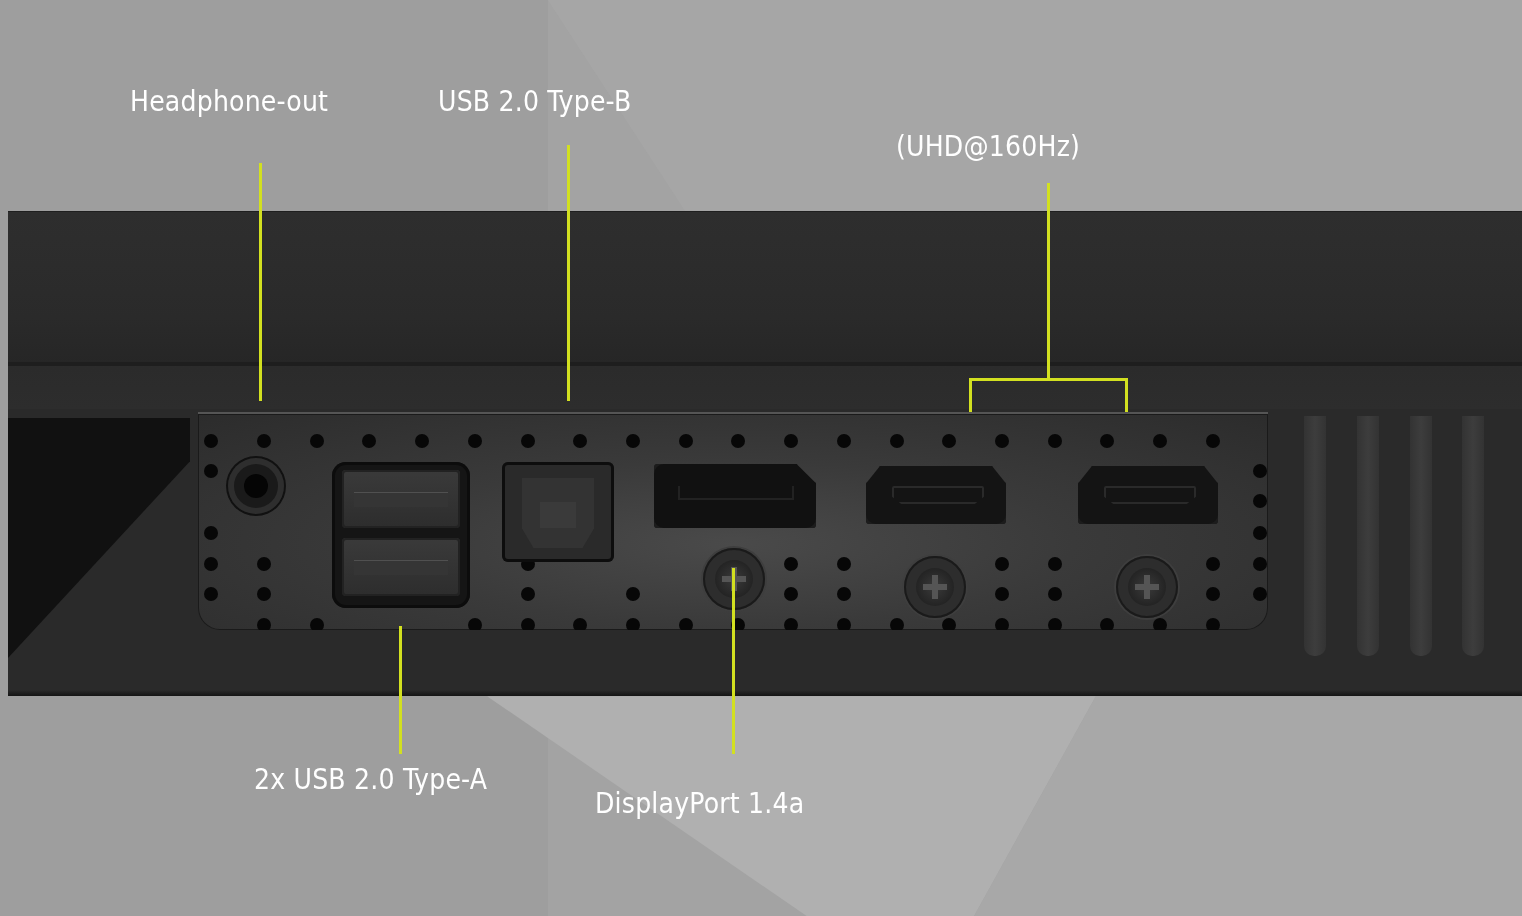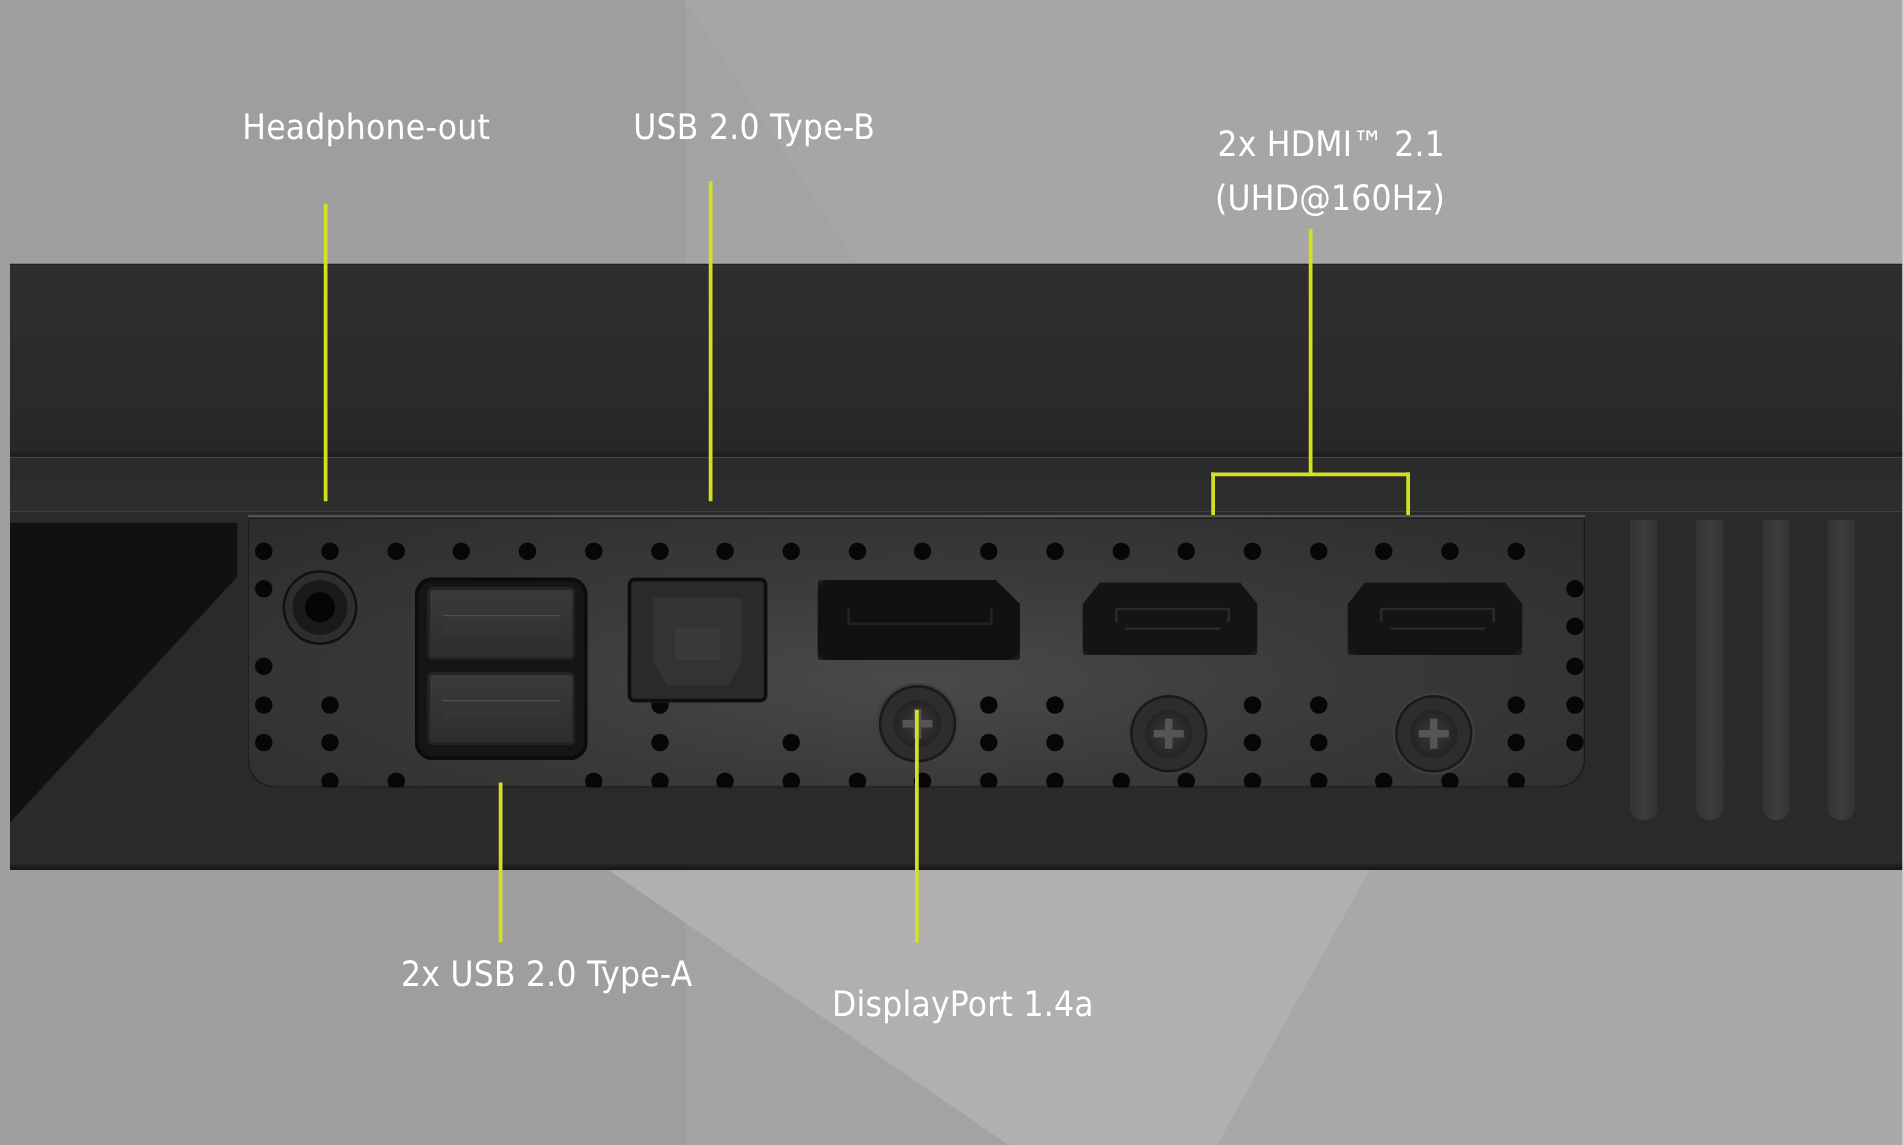--- a/index.html
+++ b/index.html
@@ -2,21 +2,21 @@
 <html><head>
 <meta charset="utf-8">
 <style>
   html, body { margin:0; padding:0; }
   body { width:1522px; height:916px; overflow:hidden; position:relative;
     font-family:"DejaVu Sans Condensed","DejaVu Sans","Liberation Sans",sans-serif; }
   #stage { position:absolute; left:0; top:0; width:1522px; height:916px;
     background:#a3a3a3; overflow:hidden; }
   .facet { position:absolute; inset:0; }
   .label { position:absolute; color:#ffffff; font-size:28px; line-height:32px;
-    text-align:right; white-space:nowrap; letter-spacing:0.2px; }
+    text-align:left; white-space:nowrap; letter-spacing:0.2px; }
   .callout { position:absolute; background:#d2e020; }
   .monitor-top { position:absolute; left:8px; top:211px; width:1514px; height:152px;
     background:linear-gradient(#2e2e2e,#2a2a2a 70%,#262626); border-top:1px solid #1f1f1f; }
   .seam { position:absolute; left:8px; top:362px; width:1514px; height:4px; background:#1e1e1e; }
   .monitor-lip { position:absolute; left:8px; top:366px; width:1514px; height:43px;
     background:linear-gradient(#2b2b2b,#2d2d2d); }
   .monitor-bottom { position:absolute; left:8px; top:409px; width:1514px; height:286px;
     background:#2a2a2a; }
   .bottom-edge { position:absolute; left:8px; top:690px; width:1514px; height:6px;
     background:linear-gradient(#2a2a2a,#141414); }
@@ -201,17 +201,16 @@
   <div class="callout" style="left:567px;top:145px;width:3px;height:256px"></div>
   <div class="callout" style="left:1047px;top:183px;width:3px;height:197px"></div>
   <div class="callout" style="left:969px;top:378px;width:159px;height:3px"></div>
   <div class="callout" style="left:969px;top:378px;width:3px;height:34px"></div>
   <div class="callout" style="left:1125px;top:378px;width:3px;height:34px"></div>
   <div class="callout" style="left:399px;top:626px;width:3px;height:128px"></div>
   <div class="callout" style="left:732px;top:568px;width:3px;height:186px"></div>
 
   <div class="label" style="left:130px;top:86px;width:262px">Headphone-out</div>
   <div class="label" style="left:438px;top:86px;width:262px">USB 2.0 Type-B</div>
-  <div class="label" style="left:896px;top:100px;width:260px">2x HDMI™ 2.1</div>
-  <div class="label" style="left:896px;top:143px;width:260px">(UHD@160Hz)</div>
+  <div class="label" style="left:896px;top:131px;width:260px">(UHD@160Hz)</div>
   <div class="label" style="left:254px;top:764px;width:300px">2x USB 2.0 Type-A</div>
   <div class="label" style="left:595px;top:788px;width:280px">DisplayPort 1.4a</div>
 </div>
 
 </body></html>

